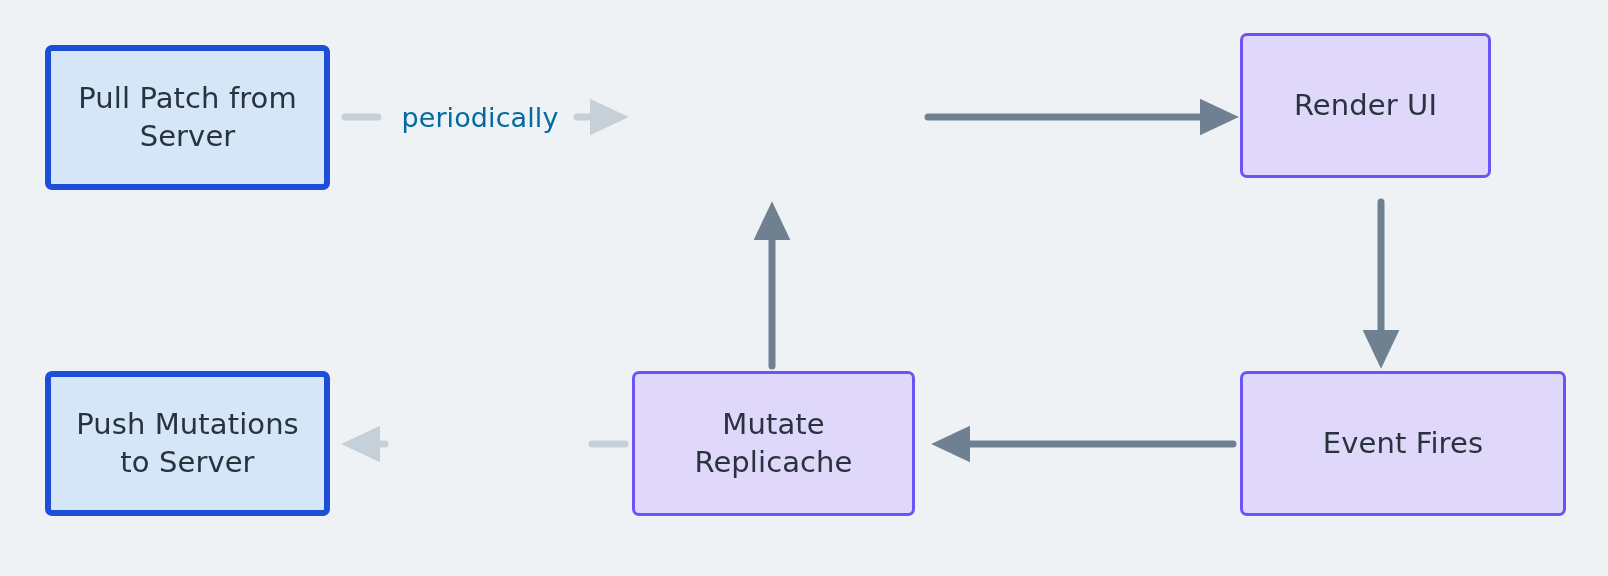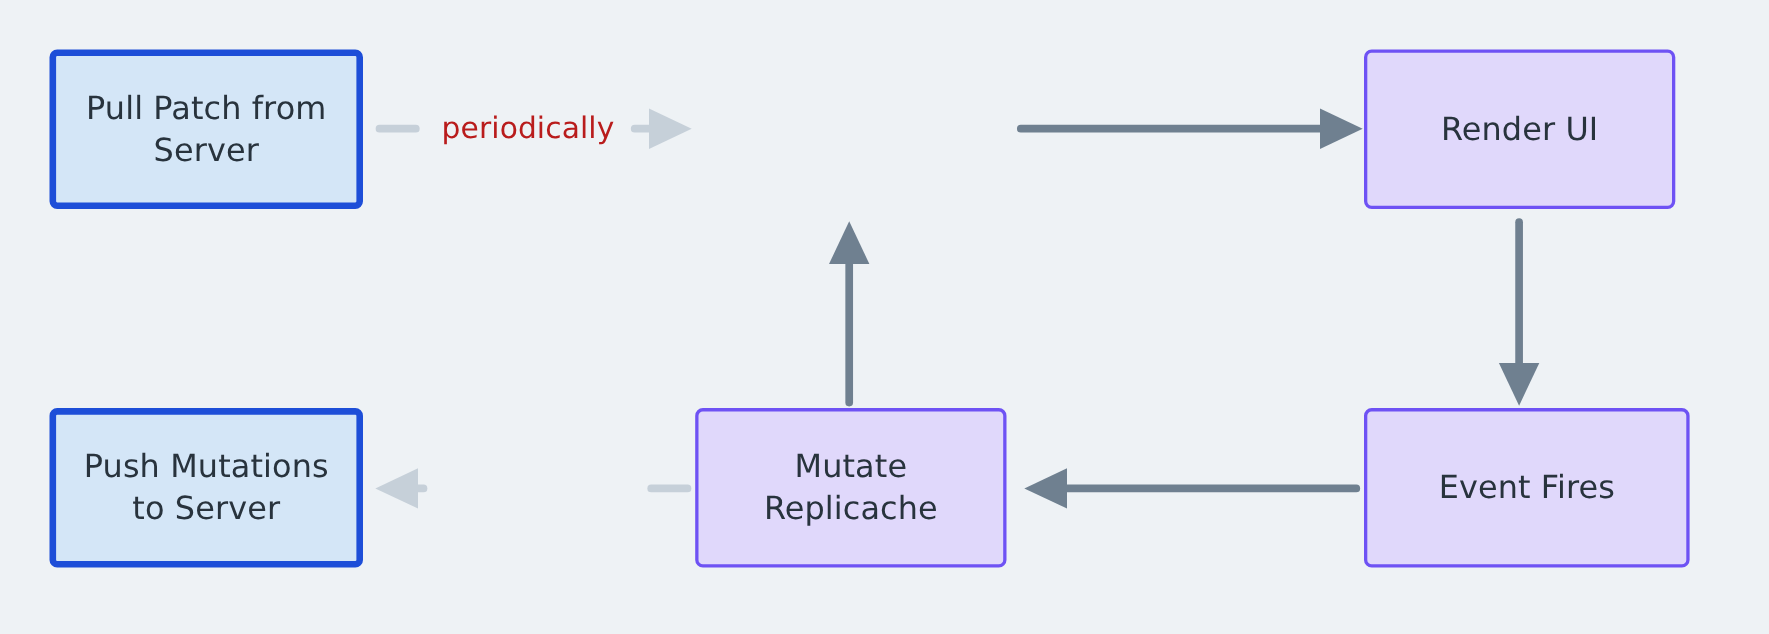--- a/index.html
+++ b/index.html
@@ -44,21 +44,21 @@
   .node.blue {
     background: #d4e6f7;
     border: 6px solid #1d4ed8;
   }
   .node.purple {
     background: #e0d8fb;
     border: 3px solid #6e52f4;
   }
   .edge-label {
     position: absolute;
-    color: #b91c1c;
+    color: #0369a1;
     font-size: 27px;
     font-weight: 400;
     background: #eef2f5;
     padding: 0 7px;
     white-space: nowrap;
     z-index: 3;
     transform: translate(-50%, -50%);
     letter-spacing: 0.1px;
   }
 </style>
@@ -103,34 +103,34 @@
       <line x1="385" y1="444" x2="358" y2="444" stroke="#c6d0d9" stroke-width="7" stroke-linecap="round" marker-end="url(#arrow-light)"></line>
     </g>
   </svg>
 
   <div class="node blue" style="left:45px; top:45px; width:285px; height:145px;">
     <span>Pull Patch from
 Server</span>
   </div>
 
 
-  <div class="node purple" style="left:1240px; top:45px; width:283px; height:145px;text-align:right;">
+  <div class="node purple" style="left:1240px; top:33px; width:251px; height:145px;text-align:right;">
     <span>Render UI</span>
   </div>
 
   <div class="node blue" style="left:45px; top:371px; width:285px; height:145px;justify-content:center;">
     <span>Push Mutations
 to Server</span>
   </div>
 
   <div class="node purple" style="left:632px; top:371px; width:283px; height:145px;">
     <span>Mutate
 Replicache</span>
   </div>
 
-  <div class="node purple" style="left:1240px; top:371px; width:296px; height:145px;">
+  <div class="node purple" style="left:1240px; top:371px; width:326px; height:145px;">
     <span>Event Fires</span>
   </div>
 
   <div class="edge-label" style="left:480px; top:117px;">periodically</div>
 
 
 </div>
 
 </body></html>

